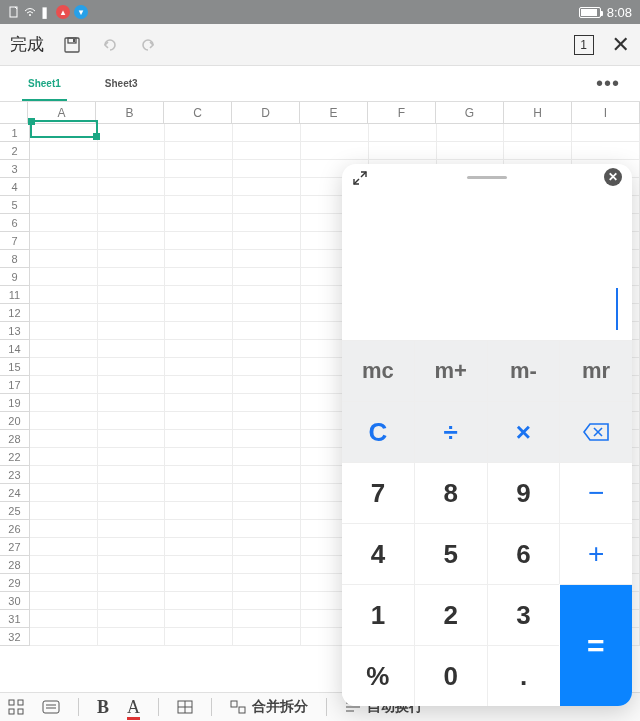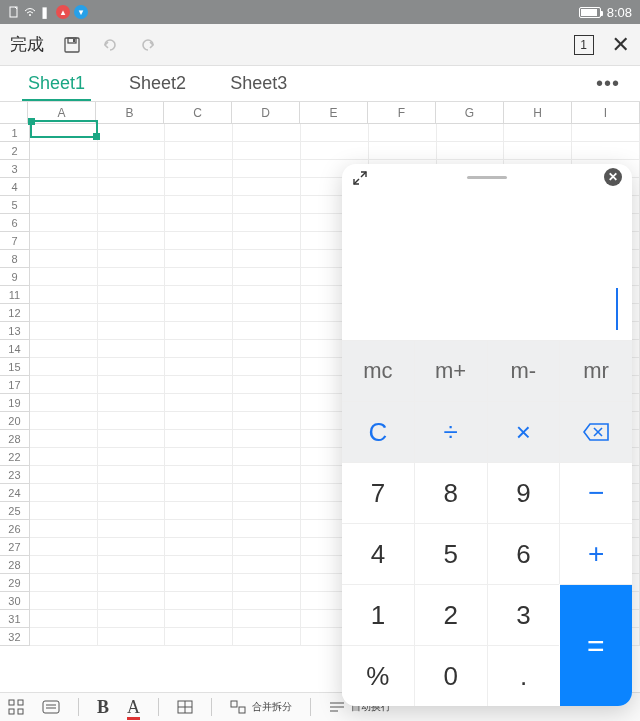--- a/index.html
+++ b/index.html
@@ -33,22 +33,22 @@
   }
   .top-icon { width: 20px; height: 20px; display:flex; align-items:center; justify-content:center;}
   .close-x { font-size: 22px; color:#333; font-weight:300;}
 
   
   .sheet-tabs {
     height: 36px; display:flex; align-items:center; padding: 0 6px;
     border-bottom: 1px solid #ddd; background:#fff;
   }
   .sheet-tab {
-    padding: 0 22px; font-size: 18px; color:#555; height:100%;
-    display:flex; align-items:center; cursor:pointer;
+    padding: 0 22px; font-size: 10px; color:#555; height:100%;
+    display:flex; align-items:center; cursor:pointer;font-weight:bold;
   }
   .sheet-tab.active { color:#1ba784; position:relative; }
   .sheet-tab.active::after {
     content:""; position:absolute; left:16px; right:16px; bottom:0; height:2px; background:#1ba784;
   }
   .tab-more { margin-left:auto; padding:0 14px; color:#555; font-size:20px; letter-spacing:1px;}
 
   
   .grid-wrap { position: relative; height: 590px; background:#fff;}
   .col-header-row {
@@ -80,21 +80,21 @@
   .sel-h1 { left:-4px; top:-4px; }
   .sel-h2 { right:-4px; bottom:-4px; }
 
   
   .bottom-bar {
     position: absolute; left:0; right:0; bottom:0; height: 29px;
     background:#fafafa; border-top:1px solid #e0e0e0;
     display:flex; align-items:center; padding: 0 8px; gap: 18px;
     font-size: 14px; color:#444;
   }
-  .bt-icon { display:flex; align-items:center; gap:6px; font-size:10px;}
+  .bt-icon { display:flex; align-items:center; gap:6px; font-size:14px;font-weight:bold;}
   .vline { width:1px; height:18px; background:#ccc;}
   .bold-b { font-family: "Times New Roman", serif; font-weight:700; font-size:18px;}
   .under-a { font-family: "Times New Roman", serif; font-size:18px; position:relative; color:#444;}
   .under-a::after { content:""; position:absolute; left:0; right:0; bottom:-2px; height:3px; background:#d33;}
 
   
   .calc {
     position: absolute; right: 8px; top: 164px; width: 290px;
     background:#fff; border-radius: 14px;
     box-shadow: 0 6px 24px rgba(0,0,0,0.18);
@@ -118,21 +118,21 @@
     padding: 10px 14px; font-size:42px; color:#1a73f1;
   }
   .cursor-line {
     width: 2px; height: 42px; background:#1a73f1;
   }
   .calc-keys { }
   .krow { display:flex; height: 61px;}
   .key {
     flex:1; display:flex; align-items:center; justify-content:center;
     font-size: 26px; color:#333; border-top:1px solid #eee; border-right:1px solid #eee;
-    background:#fff; user-select:none;
+    background:#fff; user-select:none;font-weight:bold;
   }
   .key:last-child{ border-right:none;}
   .mem { background:#eeeff0; color:#666; font-size:22px;}
   .fn { background:#eeeff0; color:#1a73f1; font-size:26px;}
   .op { color:#1a73f1; font-size:28px; font-weight:300;}
   .equals { background:#0b84ff; color:#fff; font-size:30px;}
 </style>
 </head>
 <body>
 
@@ -187,21 +187,20 @@
   <span class="spacer"></span>
   <span class="page-indicator">
     <span>1</span>
   </span>
   <span class="close-x">✕</span>
 </div>
 
 <div class="sheet-tabs">
   <div id="tabs-container" style="display:flex; height:100%;">
       <div class="sheet-tab active">Sheet1</div>
-      <div class="sheet-tab">Sheet2</div>
       <div class="sheet-tab">Sheet3</div>
     </div>
   <span class="tab-more">•••</span>
 </div>
 
 <div class="grid-wrap">
   <div class="col-header-row">
     <div class="corner"></div>
     <div id="cols" style="display:flex;">
         <div class="col-h">A</div>

